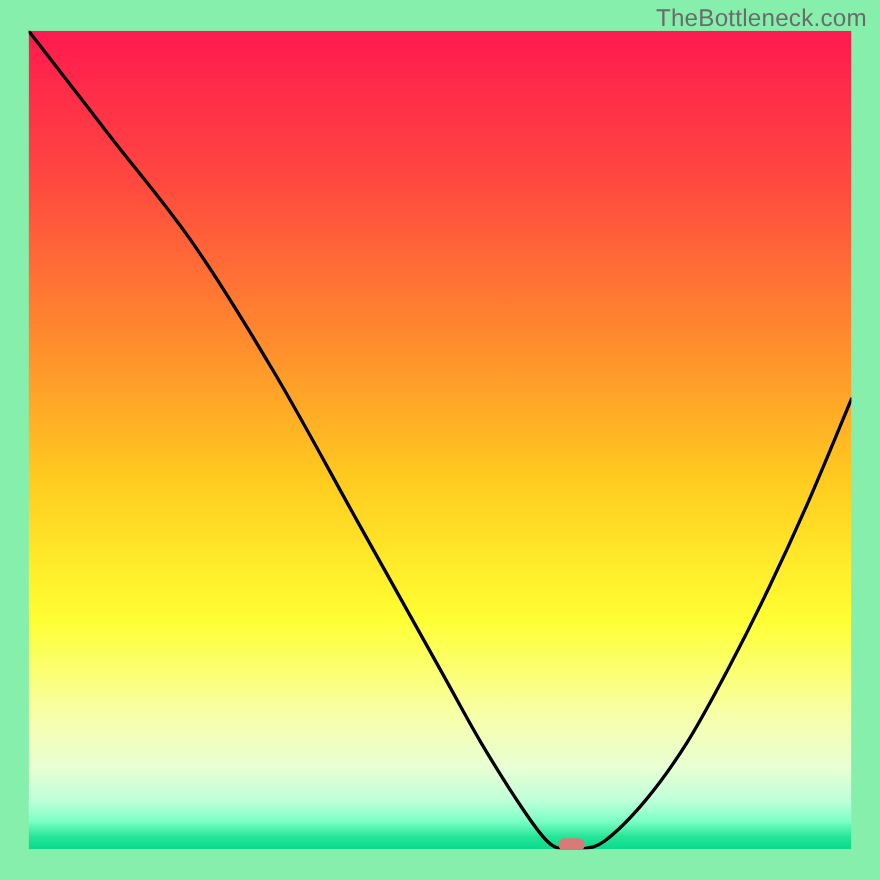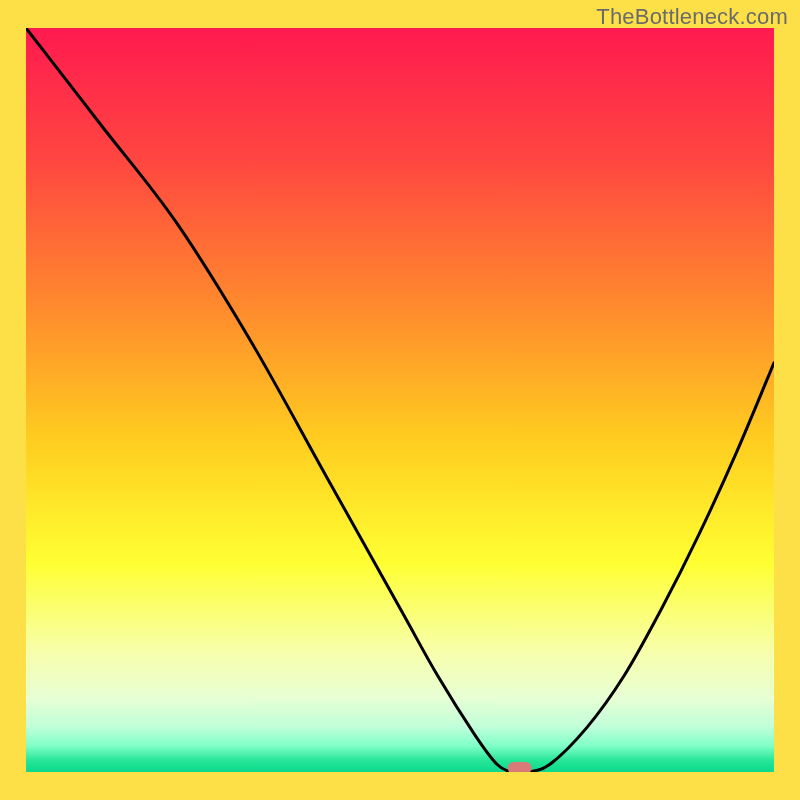--- a/index.html
+++ b/index.html
@@ -7,21 +7,21 @@
     padding: 0;
     width: 800px;
     height: 800px;
     background: #000;
     overflow: hidden;
   }
   .frame {
     position: relative;
     width: 800px;
     height: 800px;
-    background: #fde047;
+    background: #86efac;
   }
   .watermark {
     position: absolute;
     top: 4px;
     right: 12px;
     font-family: Arial, Helvetica, sans-serif;
     font-size: 22px;
     font-weight: 500;
     color: #6b6b6b;
     letter-spacing: 0.2px;

